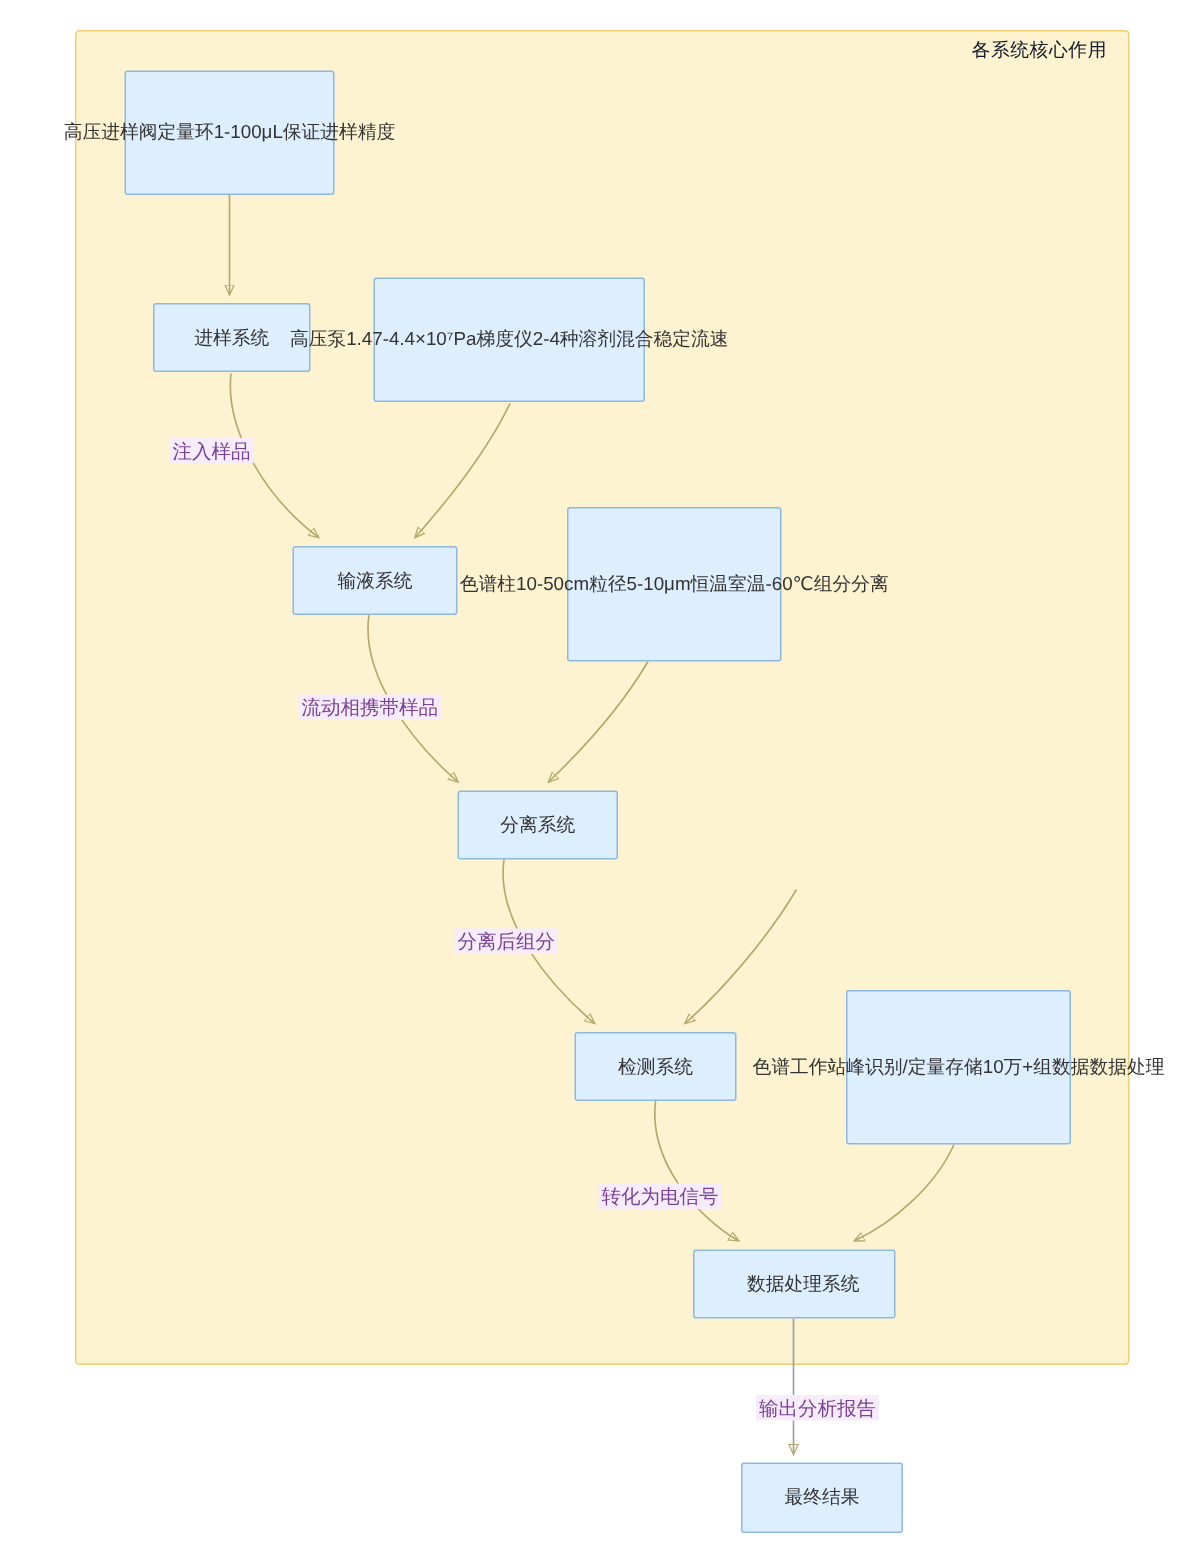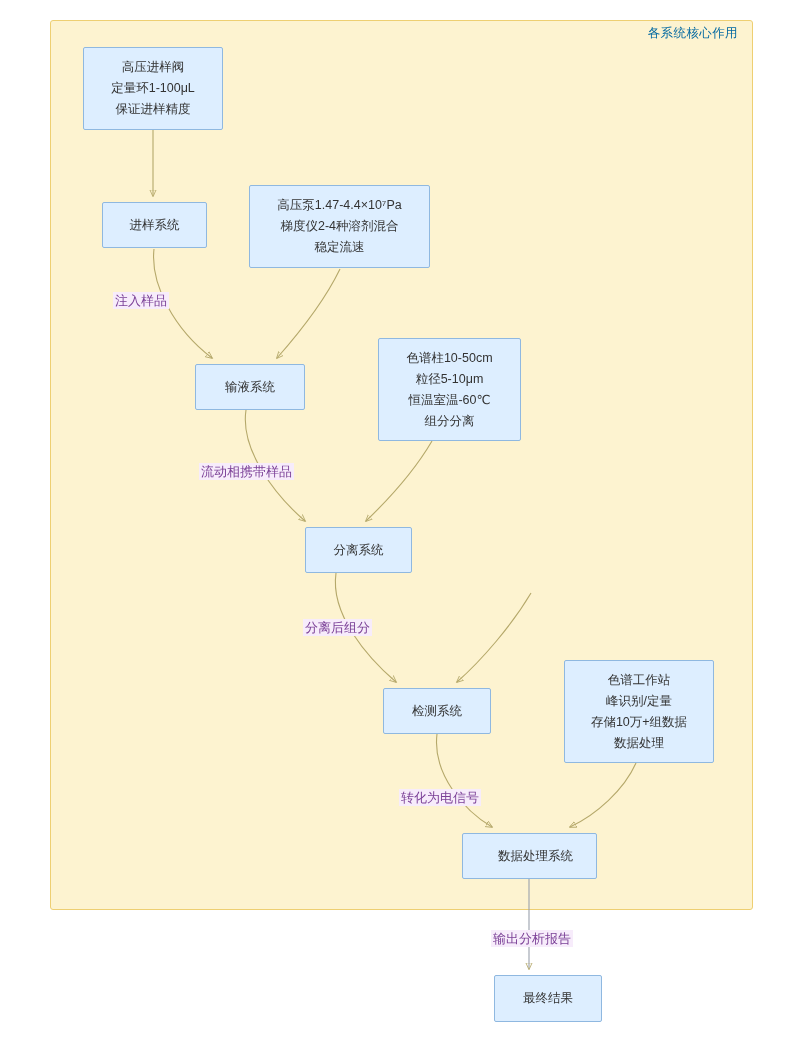--- a/index.html
+++ b/index.html
@@ -29,32 +29,32 @@
     background: #fdf3d0;
     border: 1.3px solid #eecf72;
     border-radius: 3px;
     box-sizing: border-box;
   }
   .subgraph-title {
     position: absolute;
     right: 14px;
     top: 4px;
     font-size: 12.5px;
-    color: #0369a1;
+    color: #0f172a;
     letter-spacing: 0.4px;
     white-space: nowrap;
   }
   .node {
     position: absolute;
     box-sizing: border-box;
     background: #ddeeff;
     border: 1.1px solid #8fb8e0;
     border-radius: 2px;
     display: flex;
-    flex-direction: column;
+    flex-direction: row;
     align-items: center;
     justify-content: center;
     color: #333333;
     font-size: 12.5px;
     line-height: 21px;
     text-align: center;
     white-space: nowrap;
   }
   .node .line { display: block; }
   .edge-label {
@@ -175,15 +175,15 @@
   </div>
 
   <div class="edge-label" style="left:113px; top:292px;">注入样品</div>
 
   <div class="edge-label" style="left:199px; top:463px;">流动相携带样品</div>
 
   <div class="edge-label" style="left:303px; top:619px;">分离后组分</div>
 
   <div class="edge-label" style="left:399px; top:789px;">转化为电信号</div>
 
-  <div class="edge-label" style="left:491px; top:930px;">输出分析报告</div>
+  <div class="edge-label" style="left:504px; top:930px;">输出分析报告</div>
 
 </div>
 
 </body></html>

